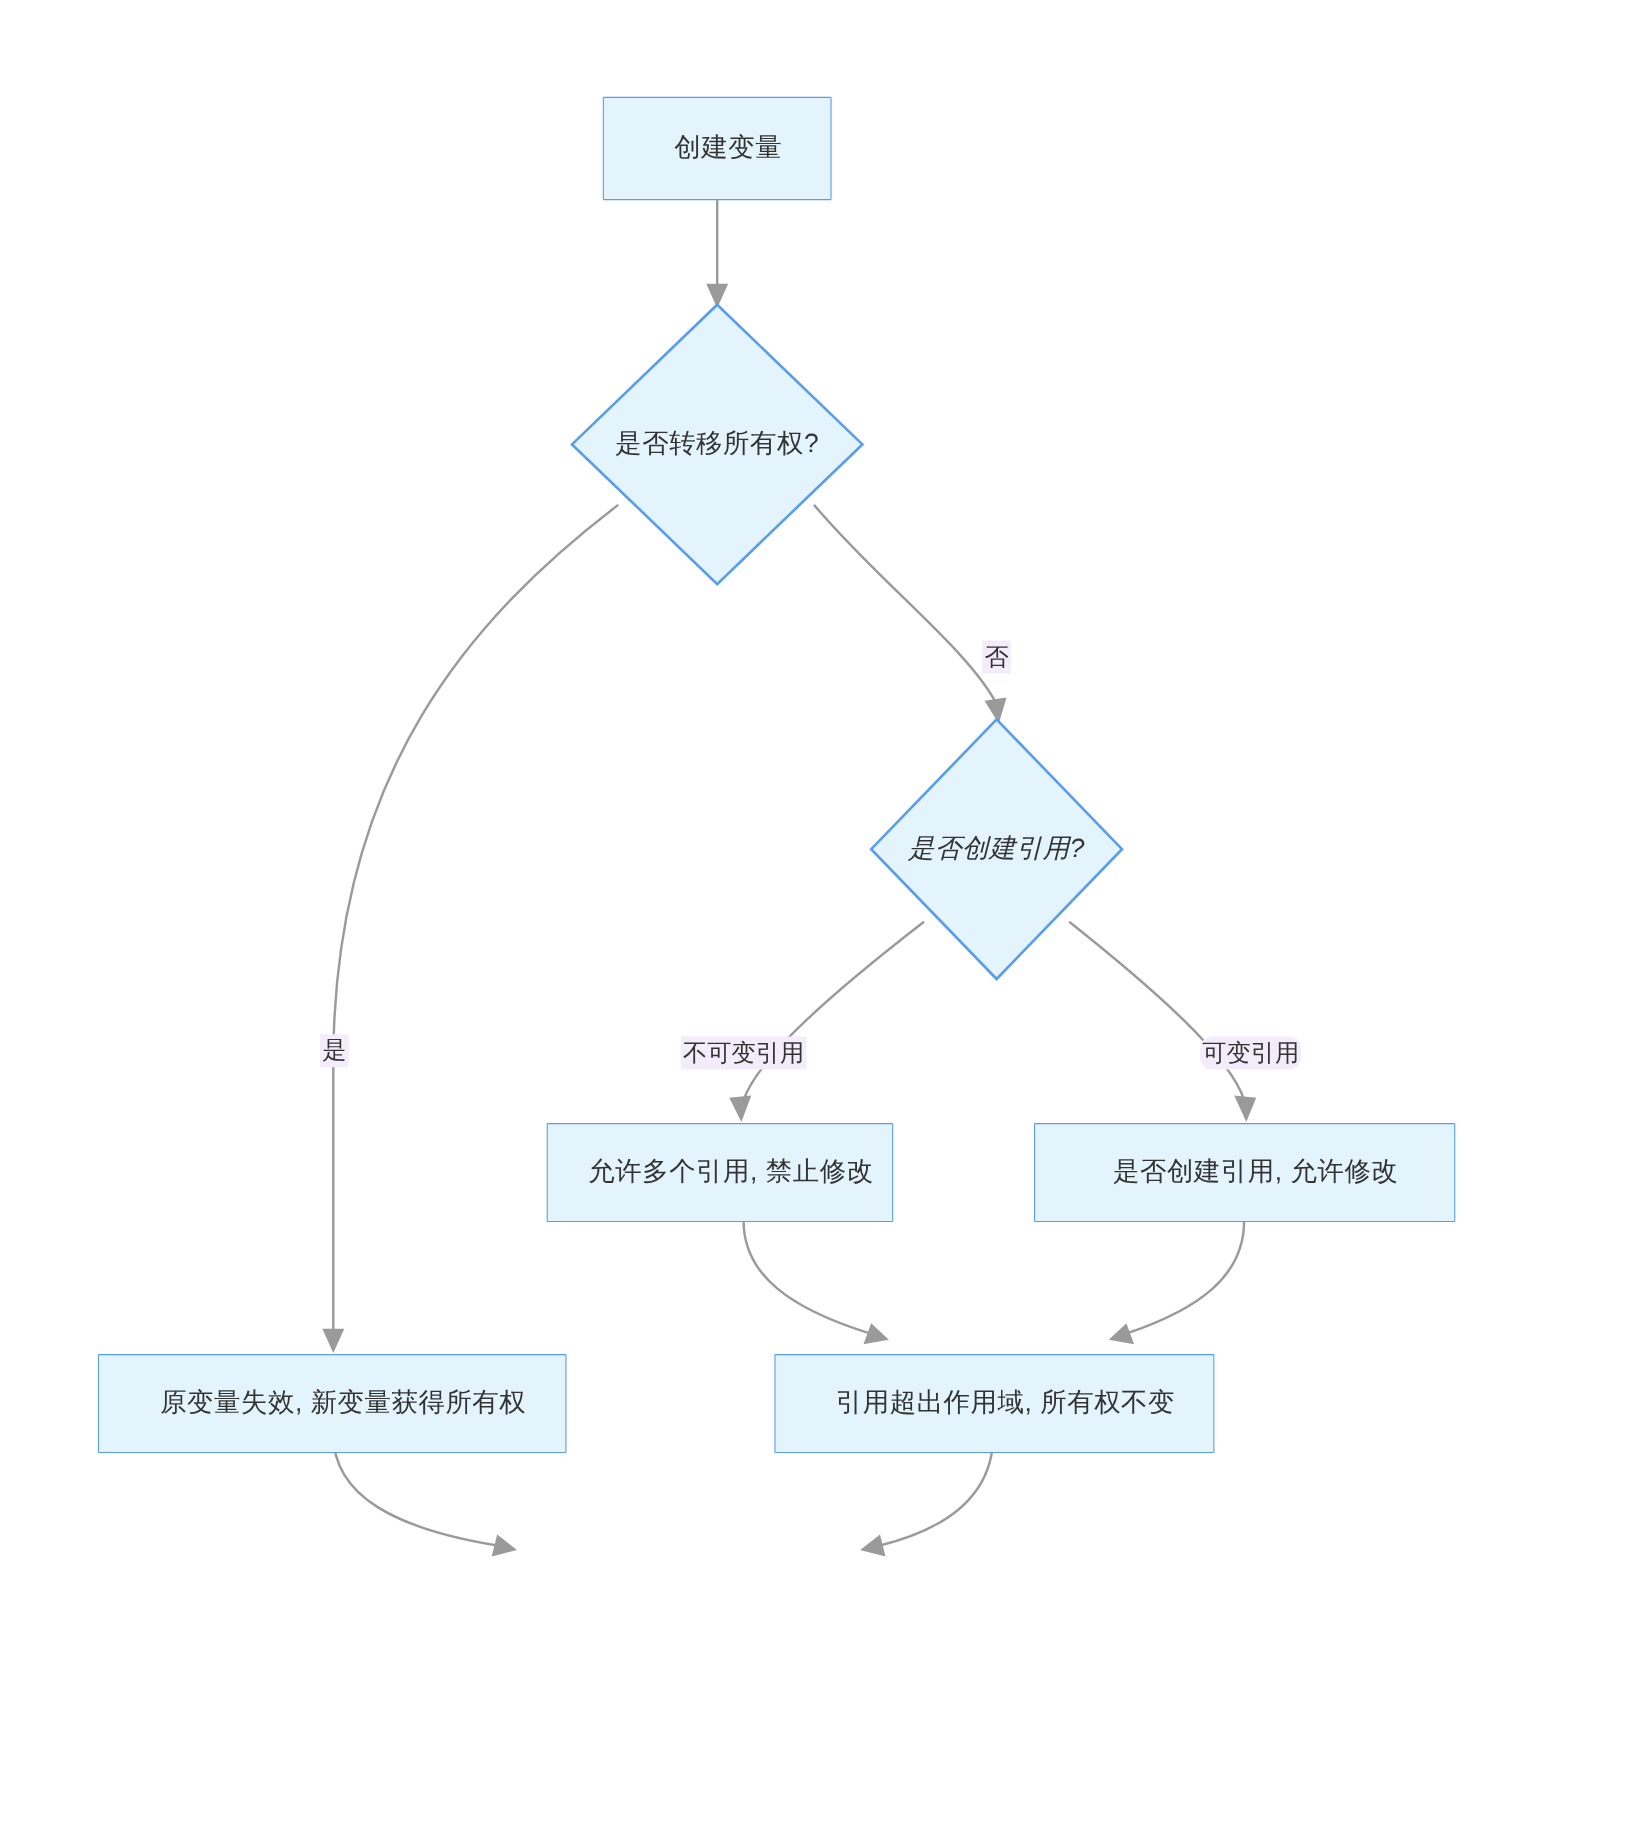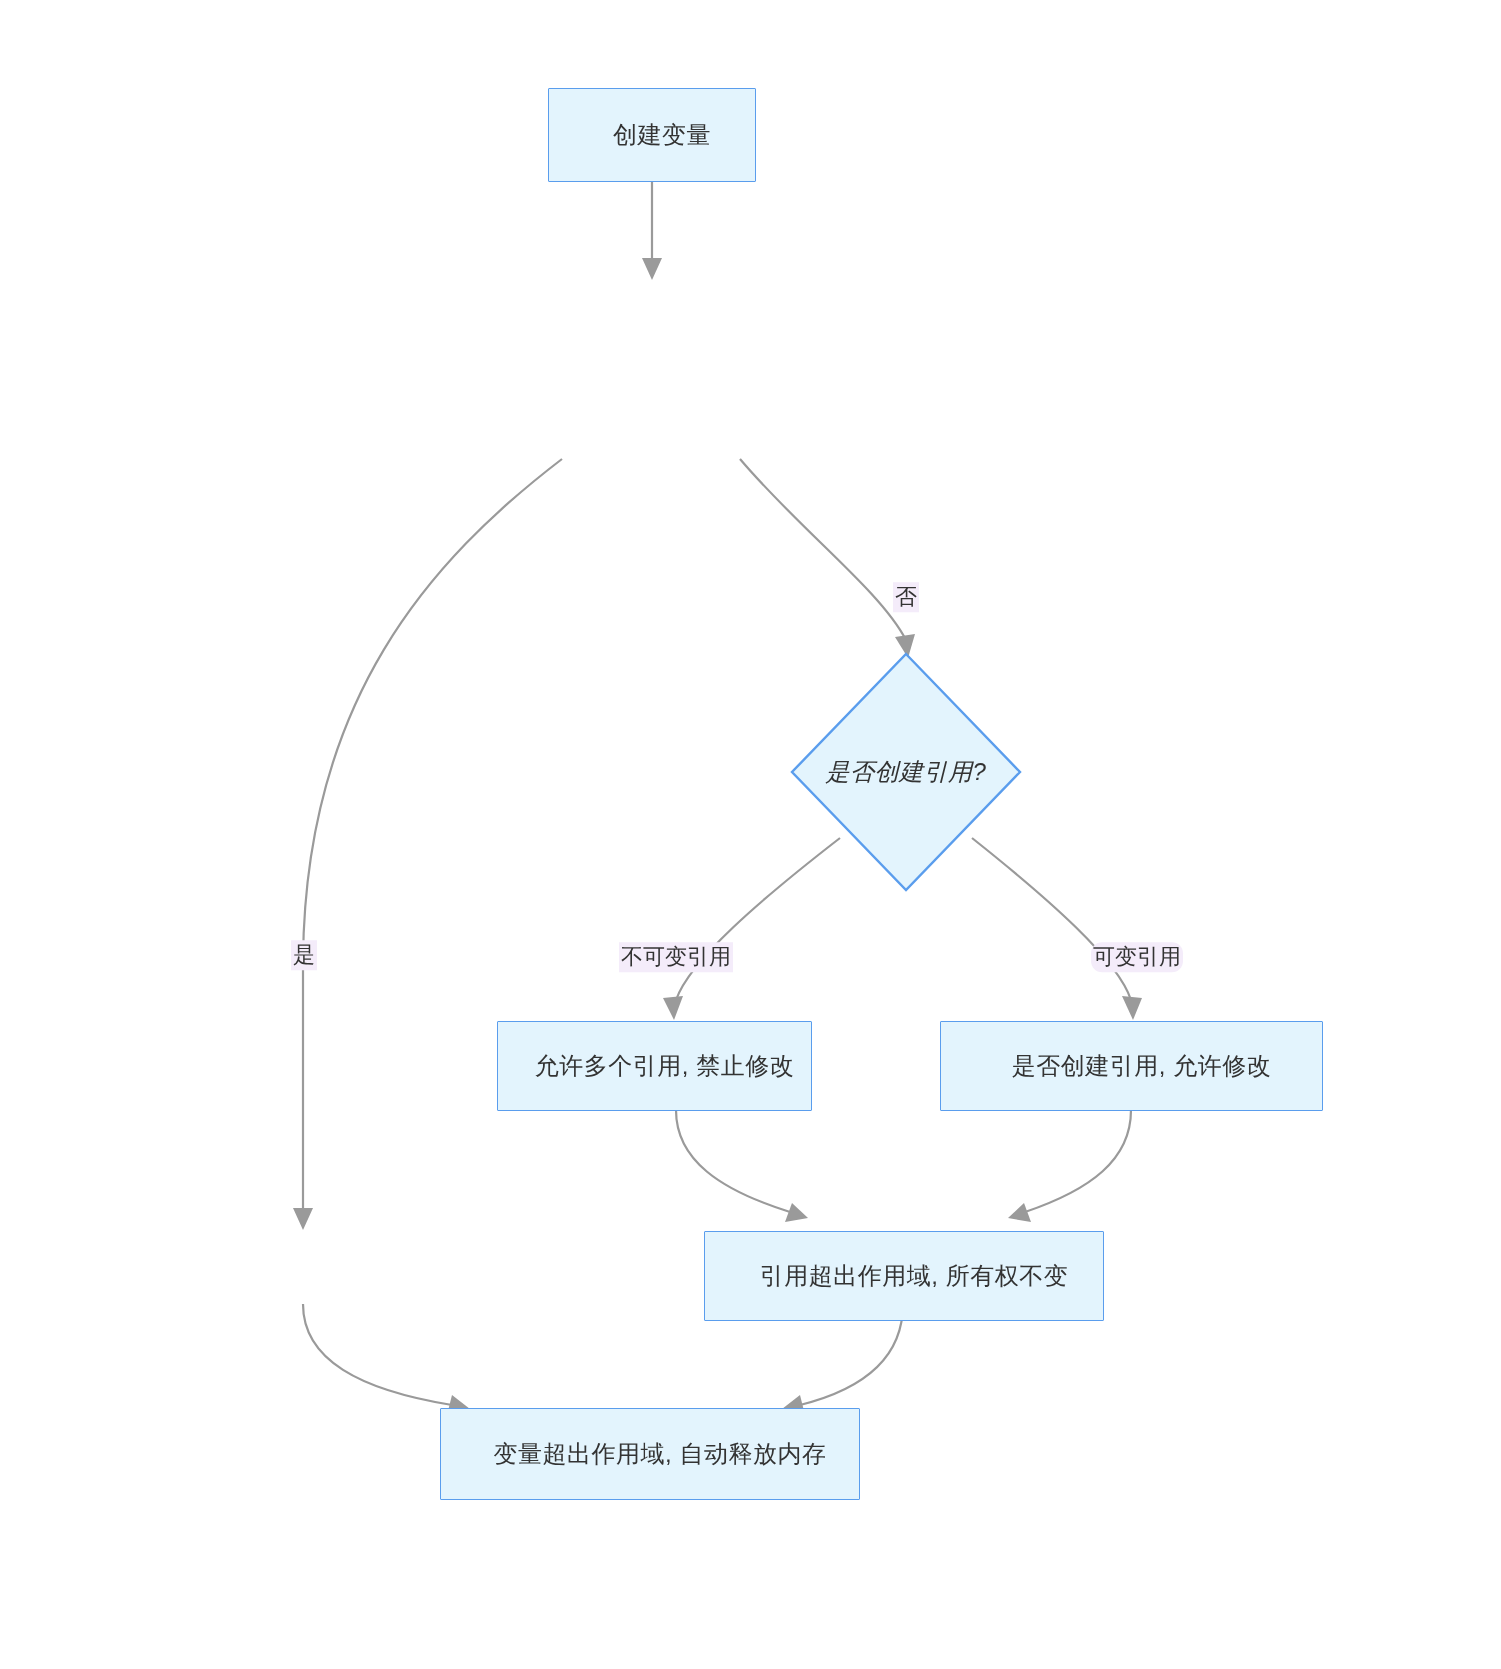--- a/index.html
+++ b/index.html
@@ -110,44 +110,50 @@
     <polygon class="arrow-head" points="470,1409 447,1415, 452,1395"></polygon>
 
     <path class="edge-path" d="M 903 1304 C 903 1360, 860 1390, 800 1405"></path>
     <polygon class="arrow-head" points="782,1409 800,1395, 805,1415"></polygon>
   </svg>
 
   <div class="node node-process" style="left:548px; top:88px; width:208px; height:94px;">
     <span>创建变量</span>
   </div>
 
+  <div class="node node-decision" style="left:518px; top:275px; width:268px; height:258px;">
+    <svg class="diamond-shape" viewBox="0 0 268 258" preserveAspectRatio="none">
+      <polygon points="134,2 266,129 134,256 2,129" fill="#e3f4fd" stroke="#5a9ded" stroke-width="2.4"></polygon>
+    </svg>
+    <span class="diamond-label">是否转移所有权?</span>
+  </div>
 
   <div class="node node-decision" style="left:790px; top:652px; width:232px; height:240px;font-style:italic;">
     <svg class="diamond-shape" viewBox="0 0 232 240" preserveAspectRatio="none">
       <polygon points="116,2 230,120 116,238 2,120" fill="#e3f4fd" stroke="#5a9ded" stroke-width="2.4"></polygon>
     </svg>
     <span class="diamond-label">是否创建引用?</span>
   </div>
 
   <div class="node node-process" style="left:497px; top:1021px; width:315px; height:90px;">
     <span>允许多个引用, 禁止修改</span>
   </div>
 
   <div class="node node-process" style="left:940px; top:1021px; width:383px; height:90px;">
     <span>是否创建引用, 允许修改</span>
   </div>
 
+  <div class="node node-process" style="left:89px; top:1231px; width:426px; height:90px;">
+    <span>原变量失效, 新变量获得所有权</span>
+  </div>
 
   <div class="node node-process" style="left:704px; top:1231px; width:400px; height:90px;">
     <span>引用超出作用域, 所有权不变</span>
   </div>
 
-  <div class="node node-process" style="left:440px; top:1408px; width:420px; height:92px;">
-    <span>变量超出作用域, 自动释放内存</span>
-  </div>
 
   <span class="edge-label" style="left:906px; top:597px;">否</span>
 
   <span class="edge-label" style="left:304px; top:955px;">是</span>
 
   <span class="edge-label" style="left:676px; top:957px;">不可变引用</span>
 
   <span class="edge-label" style="left:1137px; top:957px;border-radius:11px;">可变引用</span>
 
 </div>

